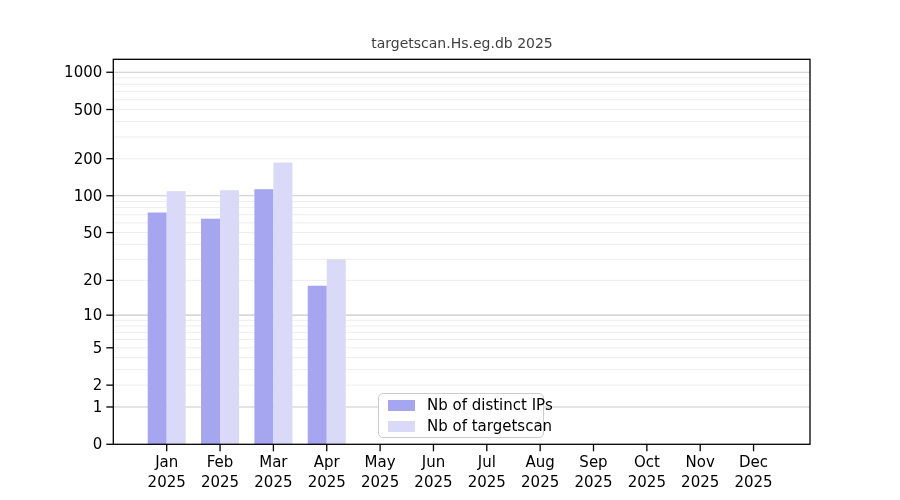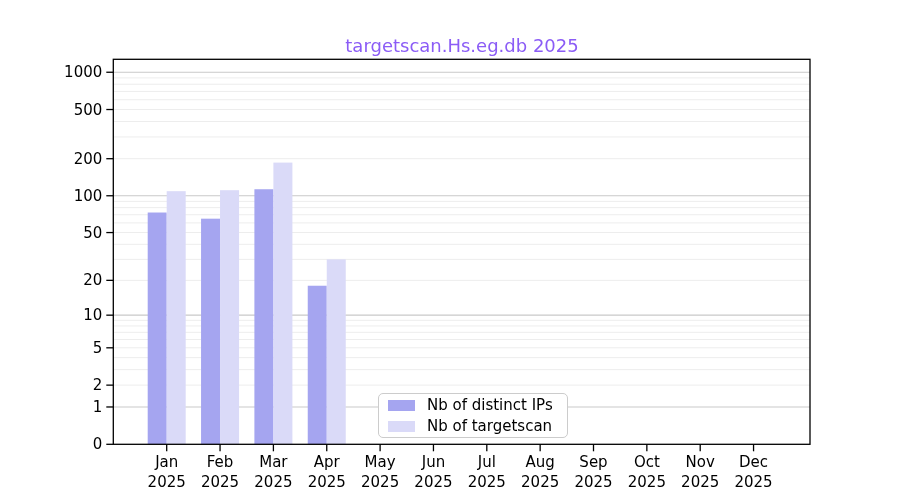--- a/index.html
+++ b/index.html
@@ -14,38 +14,38 @@
     height: 500px;
     background: #ffffff;
     overflow: hidden;
   }
   .chart-title {
     position: absolute;
     left: 113px;
     top: 35px;
     width: 698px;
     text-align: center;
-    font-size: 18px;
-    color: #8b5cf6;
+    font-size: 14px;
+    color: #404040;
     white-space: nowrap;
   }
   svg.chart {
     position: absolute;
     left: 0;
     top: 0;
   }
   svg.chart text {
     font-family: "DejaVu Sans", sans-serif;
     fill: #000000;
   }
   .legend {
     position: absolute;
     left: 378px;
     top: 393px;
-    width: 190px;
+    width: 166px;
     height: 45px;
     box-sizing: border-box;
     background: #ffffff;
     border: 1px solid #cccccc;
     border-radius: 5px;
     display: flex;
     flex-direction: column;
     justify-content: center;
     gap: 4px;
     padding: 4px 9px;

